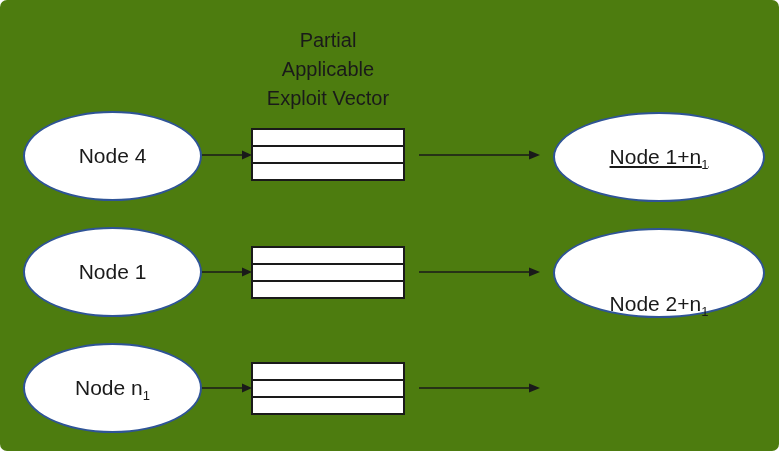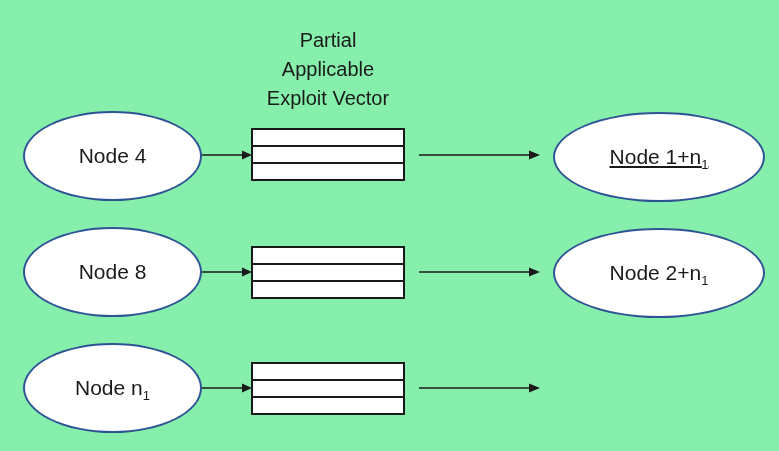--- a/index.html
+++ b/index.html
@@ -4,23 +4,24 @@
 <style>
   html, body { margin: 0; padding: 0; }
   body {
     font-family: "Liberation Sans", sans-serif;
     background: #ffffff;
   }
   .canvas {
     position: relative;
     width: 779px;
     height: 451px;
-    background: #86efac;
+    background: #4d7c0f;
     color: #1a1a1a;
     overflow: hidden;
+    border-radius: 7px;
   }
   .title {
     position: absolute;
     left: 224px;
     top: 26px;
     width: 208px;
     text-align: center;
     font-size: 20px;
     line-height: 29px;
     white-space: pre-line;
@@ -39,21 +40,21 @@
     color: #1a1a1a;
     text-align: center;
   }
   .ellipse sub {
     font-size: 13px;
     line-height: 0;
   }
   .src { left: 23px;  width: 179px; height: 90px; }
   .dst { left: 553px; width: 212px; height: 90px; }
   .row1.src { top: 111px; } .row1.dst { top: 112px; text-decoration: underline; }
-  .row2.src { top: 227px; } .row2.dst { top: 228px; }
+  .row2.src { top: 227px; } .row2.dst { top: 228px; align-items: flex-end; }
   .row3.src { top: 343px; } .row3.dst { top: 343px; }
 
   .vecbox {
     position: absolute;
     left: 251px;
     width: 154px;
     height: 53px;
     box-sizing: border-box;
     border: 2px solid var(--line-color, #1a1a1a);
     background: #ffffff;
@@ -102,21 +103,21 @@
   </div>
   <svg class="arrow arrow-b row1" viewBox="0 0 121 12" xmlns="http://www.w3.org/2000/svg">
     <line x1="0" y1="6" x2="110" y2="6" stroke="currentColor" stroke-width="1.6"></line>
     <polygon points="110,1.5 121,6 110,10.5" fill="currentColor"></polygon>
   </svg>
   <div class="ellipse dst row1">
     <span><span>Node 1+n</span><sub>1</sub></span>
   </div>
 
   <div class="ellipse src row2">
-    <span><span>Node 8</span><sub></sub></span>
+    <span><span>Node 1</span><sub></sub></span>
   </div>
   <svg class="arrow arrow-a row2" viewBox="0 0 50 12" xmlns="http://www.w3.org/2000/svg">
     <line x1="0" y1="6" x2="40" y2="6" stroke="currentColor" stroke-width="1.6"></line>
     <polygon points="40,1.5 50,6 40,10.5" fill="currentColor"></polygon>
   </svg>
   <div class="vecbox row2">
     <div class="seg"></div>
     <div class="seg"></div>
     <div class="seg"></div>
   </div>

